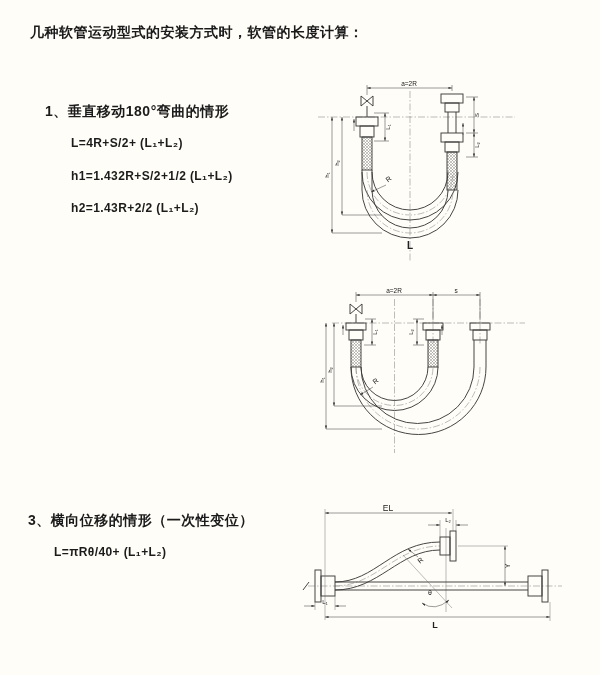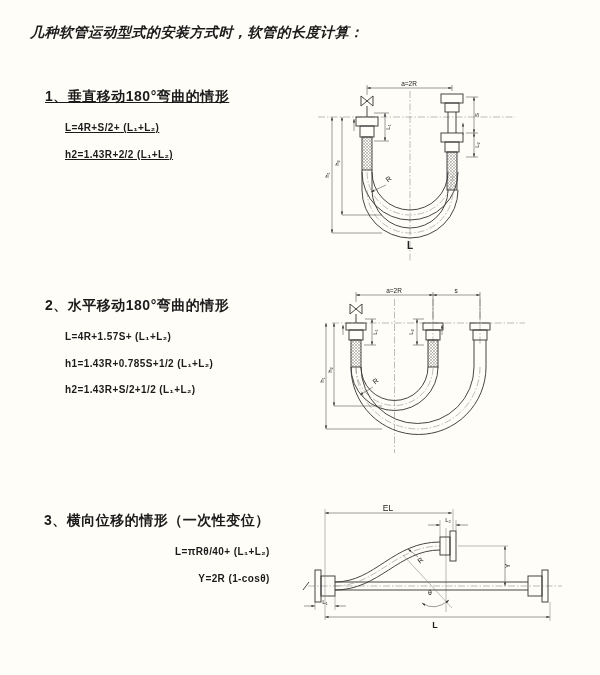--- a/index.html
+++ b/index.html
@@ -6,29 +6,29 @@
   .page{
     position:relative;
     width:600px;height:675px;
     background:#fffdf7;
     font-family:"Liberation Sans", sans-serif;
     color:#1b1b1b;
     overflow:hidden;
   }
   .title{
     position:absolute;left:30px;top:24px;
-    font-size:14px;font-weight:bold;letter-spacing:0.5px;font-style:italic;
+    font-size:14px;font-weight:bold;letter-spacing:0.5px;
   }
   .section{position:absolute;}
   .section h3{
     margin:0;font-size:14px;font-weight:bold;letter-spacing:0.5px;
   }
   .section p{
-    margin:0;padding-left:20px;
-    font-size:10px;font-weight:600;letter-spacing:0.4px;
+    margin:6px;padding-left:20px;
+    font-size:12px;font-weight:600;letter-spacing:0.4px;
     line-height:26.5px;
   }
   .section .f-gap{margin-top:9px;}
   svg{position:absolute;}
   svg text{
     font-family:"Liberation Sans", sans-serif;
     fill:#222;stroke:none;
   }
   .dln{stroke:#3c3c3c;stroke-width:0.95;fill:none;}           
   .dln-f{stroke:#3c3c3c;stroke-width:0.95;}                   
@@ -36,37 +36,31 @@
   .cl{stroke:#7a7a7a;stroke-width:0.5;fill:none;stroke-dasharray:7 2 1.5 2;} 
   .thin{stroke:#6a6a6a;stroke-width:0.45;fill:none;}
 </style>
 </head>
 <body>
 
 <div class="page">
 
   <div class="title">几种软管运动型式的安装方式时，软管的长度计算：</div>
 
-  <div class="section" style="left:45px;top:88px;text-decoration:underline;">
+  <div class="section" style="left:45px;top:103px;">
     <h3>1、垂直移动180°弯曲的情形</h3>
     <p class="f-gap">L=4R+S/2+ (L₁+L₂)</p>
+    <p>h1=1.432R+S/2+1/2 (L₁+L₂)</p>
     <p>h2=1.43R+2/2 (L₁+L₂)</p>
   </div>
 
-  <div class="section" style="left:45px;top:297px;">
-    <h3>2、水平移动180°弯曲的情形</h3>
-    <p class="f-gap">L=4R+1.57S+ (L₁+L₂)</p>
-    <p>h1=1.43R+0.785S+1/2 (L₁+L₂)</p>
-    <p>h2=1.43R+S/2+1/2 (L₁+L₂)</p>
-  </div>
-
-  <div class="section" style="left:44px;top:512px;text-align:right;">
+
+  <div class="section" style="left:28px;top:512px;">
     <h3>3、横向位移的情形（一次性变位）</h3>
     <p class="f-gap">L=πRθ/40+ (L₁+L₂)</p>
-    <p>Y=2R (1-cosθ)</p>
   </div>
 
   <svg style="left:310px;top:75px;" width="290" height="190" viewBox="0 0 290 190">
     <defs>
       <marker id="d1a" markerWidth="8" markerHeight="6" refX="6.5" refY="2" orient="auto-start-reverse">
         <path d="M0,0 L6.5,2 L0,4 Z" fill="#333"></path>
       </marker>
       <pattern id="d1h" width="3" height="3" patternUnits="userSpaceOnUse">
         <path d="M0,3 L3,0 M0,0 L3,3" stroke="#8a8a8a" stroke-width="0.5"></path>
       </pattern>

